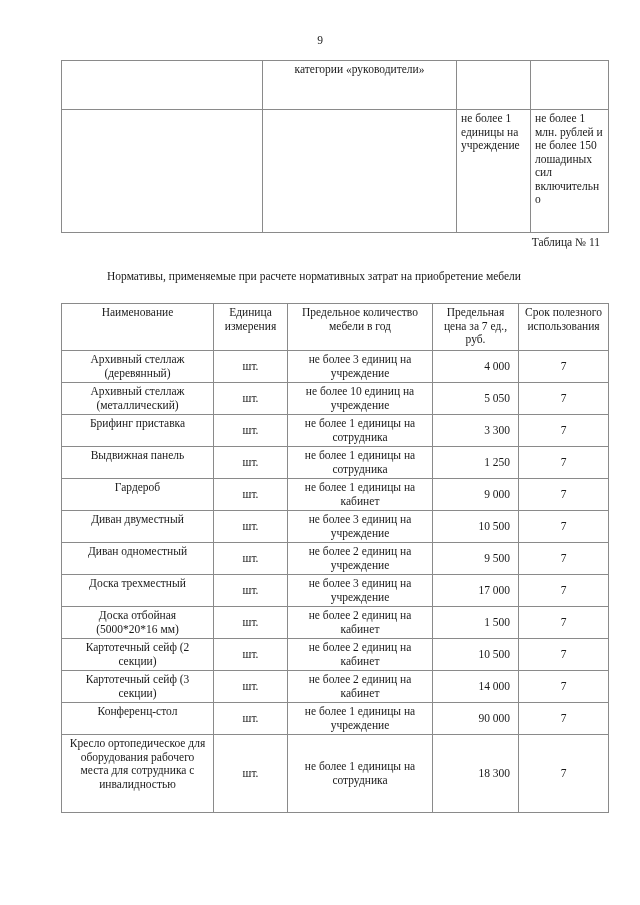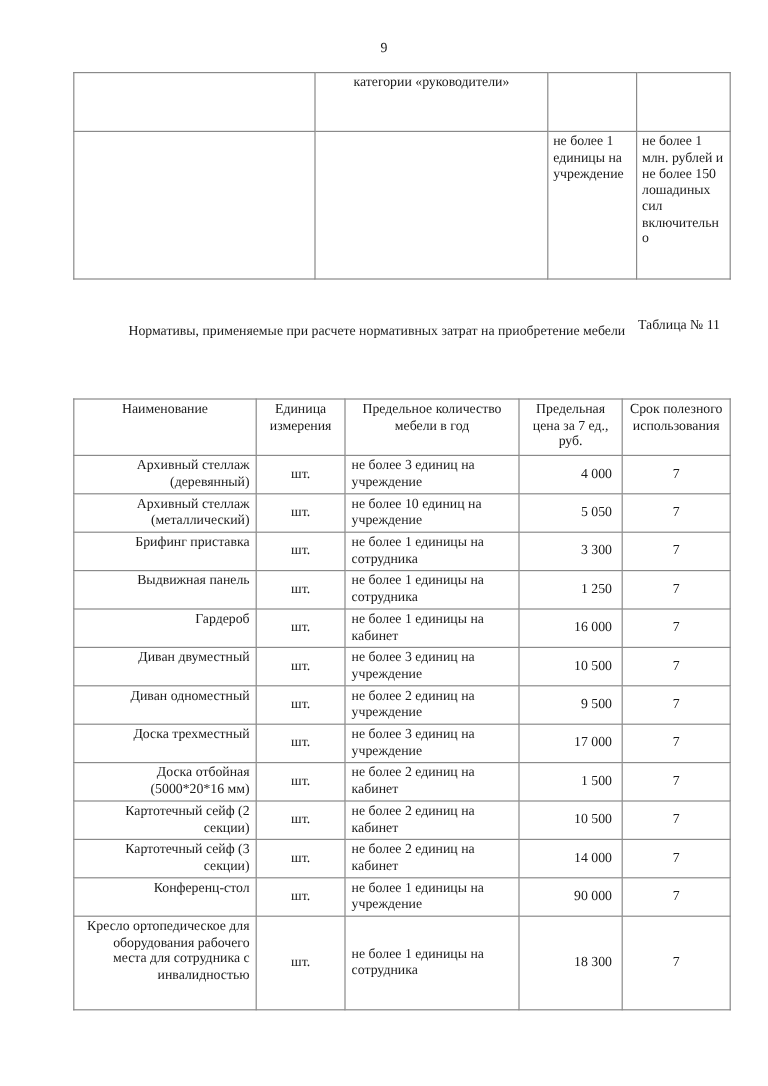--- a/index.html
+++ b/index.html
@@ -58,21 +58,21 @@
   .c-col3 { width: 74px; }
   .c-col4 { width: 78px; }
   .t-center { text-align: center; }
   .t-left   { text-align: left; }
   .row-1 td { height: 44px; }
   .row-2 td { height: 118px; }
 
   
   .table-caption {
     position: absolute;
-    top: 264px;
+    top: 235px;
     left: 0;
     width: 600px;
     text-align: right;
     font-size: 11.5px;
     line-height: 14px;
   }
   .table-title {
     position: absolute;
     top: 269px;
     left: 0;
@@ -81,47 +81,46 @@
     font-size: 11.5px;
     line-height: 14px;
   }
 
   
   #table-furniture {
     position: absolute;
     left: 61px;
     top: 303px;
     width: 547px;
-    margin-top: 29px;
   }
   #table-furniture td {
     padding: 2px 5px;
   }
   .f-col1 { width: 152px; }
   .f-col2 { width: 74px; }
   .f-col3 { width: 145px; }
   .f-col4 { width: 86px; }
   .f-col5 { width: 90px; }
 
   #table-furniture thead td,
   #table-furniture .header-row td {
     text-align: center;
     vertical-align: top;
     height: 42px;
   }
   #table-furniture tbody td.cell-name {
-    text-align: right;
+    text-align: center;
     vertical-align: top;
   }
   #table-furniture tbody td.cell-unit {
     text-align: center;
     vertical-align: middle;
   }
   #table-furniture tbody td.cell-qty {
-    text-align: left;
+    text-align: center;
     vertical-align: middle;
   }
   #table-furniture tbody td.cell-price {
     text-align: right;
     vertical-align: middle;
     padding-right: 8px;
   }
   #table-furniture tbody td.cell-term {
     text-align: center;
     vertical-align: middle;
@@ -204,21 +203,21 @@
         <td class="cell-name">Выдвижная панель</td>
         <td class="cell-unit">шт.</td>
         <td class="cell-qty">не более 1 единицы на сотрудника</td>
         <td class="cell-price">1 250</td>
         <td class="cell-term">7</td>
       </tr>
       <tr>
         <td class="cell-name">Гардероб</td>
         <td class="cell-unit">шт.</td>
         <td class="cell-qty">не более 1 единицы на кабинет</td>
-        <td class="cell-price">16 000</td>
+        <td class="cell-price">9 000</td>
         <td class="cell-term">7</td>
       </tr>
       <tr>
         <td class="cell-name">Диван двуместный</td>
         <td class="cell-unit">шт.</td>
         <td class="cell-qty">не более 3 единиц на учреждение</td>
         <td class="cell-price">10 500</td>
         <td class="cell-term">7</td>
       </tr>
       <tr>

